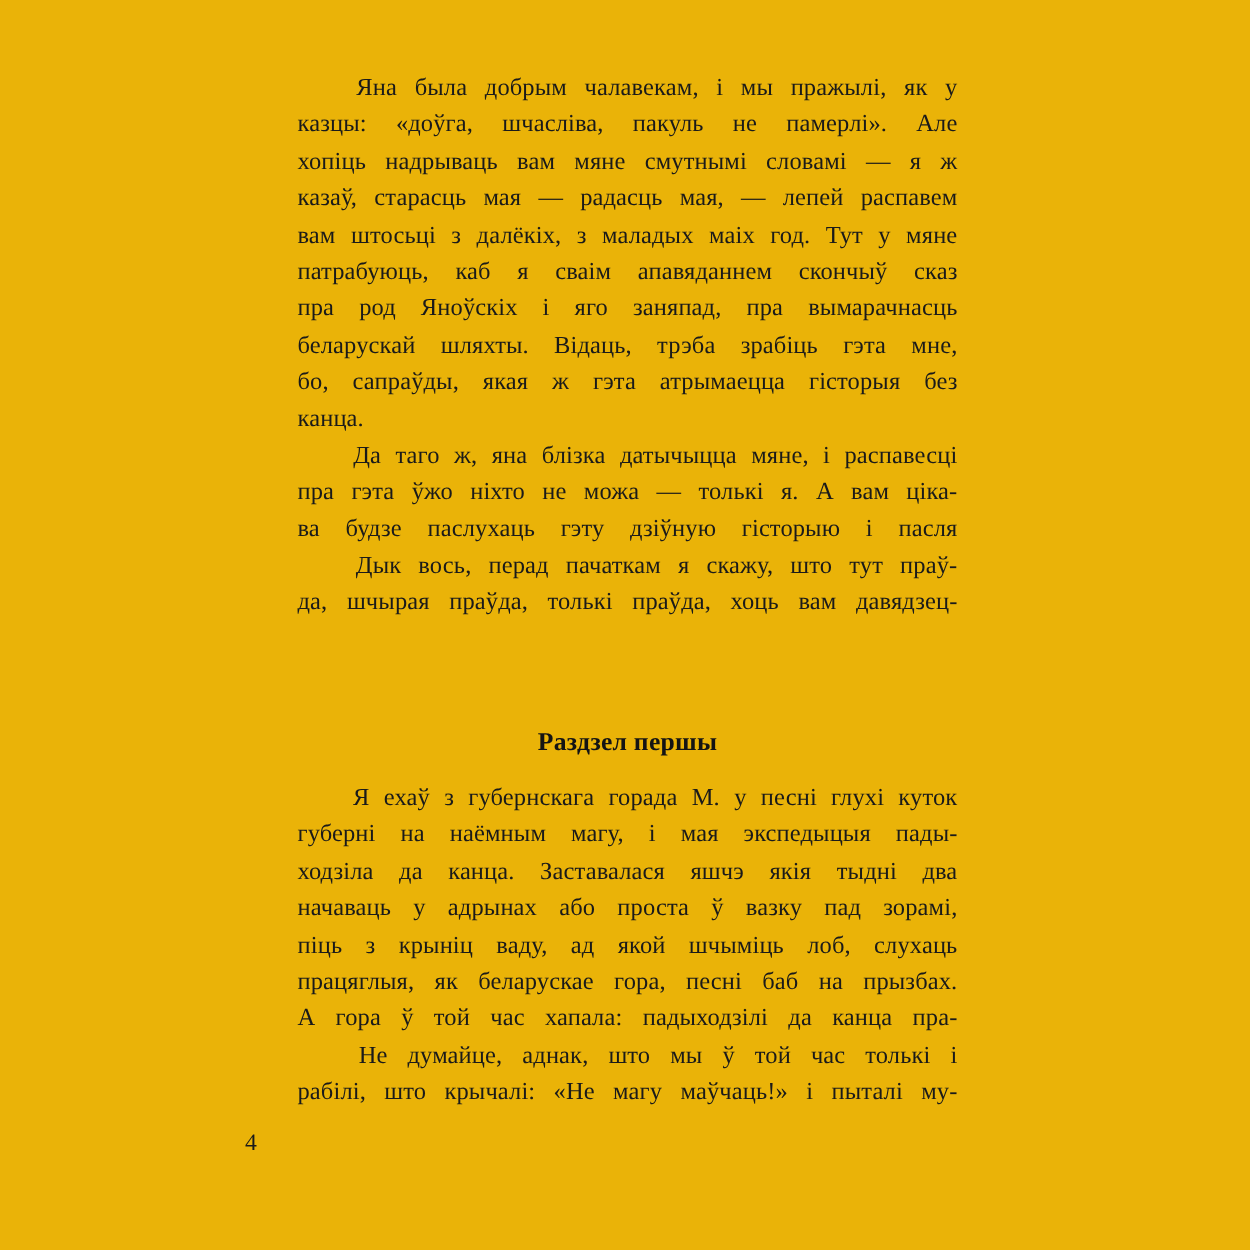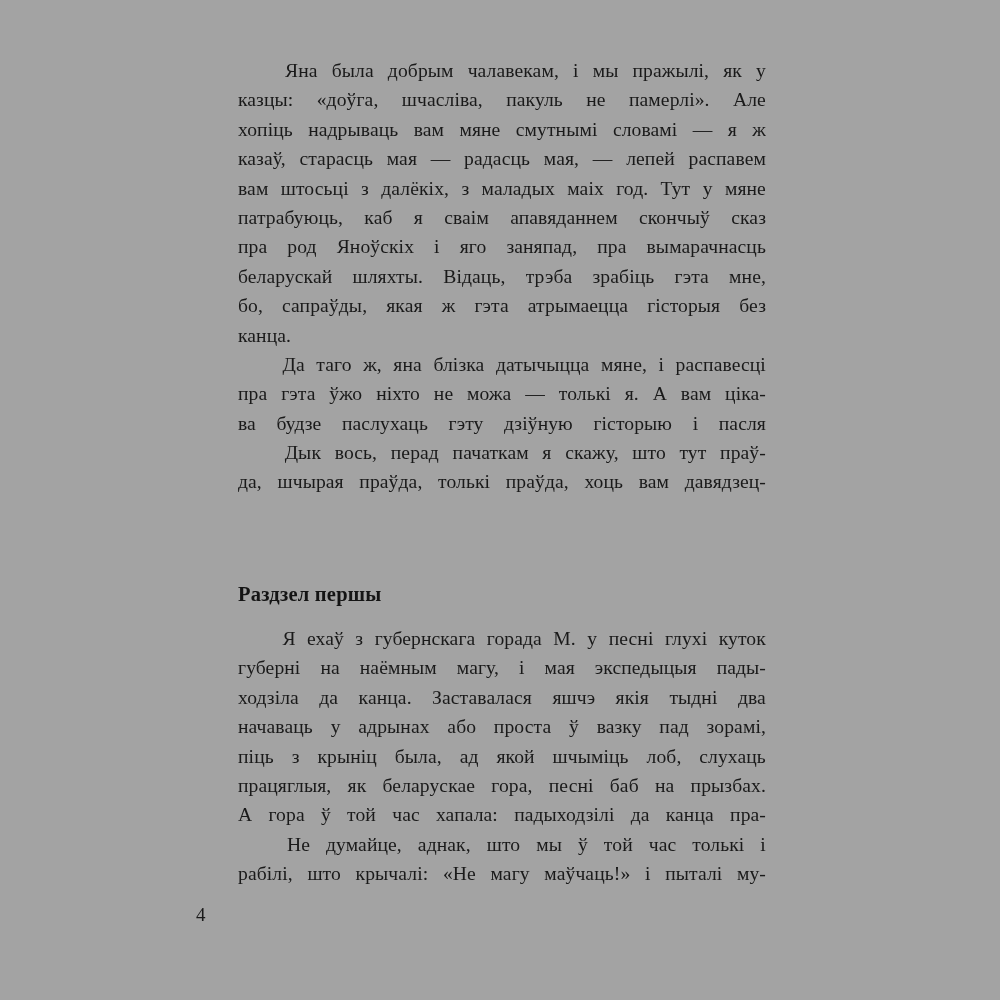--- a/index.html
+++ b/index.html
@@ -15,21 +15,21 @@
     overflow: hidden;
     position: relative;
   }
 
   #page {
     position: absolute;
     left: 0;
     top: 0;
     width: 1000px;
     height: 1000px;
-    background: #a3a3a3;
+    background: #eab308;
   }
 
   
   #text-block {
     position: absolute;
     left: 238px;
     top: 56px;
     width: 528px;
   }
 
@@ -68,21 +68,21 @@
   .indent {
     display: inline-block;
     width: 33px;
   }
 
   #chapter-heading {
     position: absolute;
     left: 238px;
     top: 581px;
     width: 528px;
-    text-align: left;
+    text-align: center;
     font-size: 20.5px;
     line-height: 26px;
     font-weight: bold;
     color: #141414;
     letter-spacing: 0.2px;
   }
 
   #page-number {
     position: absolute;
     left: 196px;
@@ -309,21 +309,21 @@
           <span>проста</span>
           <span>ў</span>
           <span>вазку</span>
           <span>пад</span>
           <span>зорамі,</span>
         </span>
       <span class="line just">
           <span>піць</span>
           <span>з</span>
           <span>крыніц</span>
-          <span>была,</span>
+          <span>ваду,</span>
           <span>ад</span>
           <span>якой</span>
           <span>шчыміць</span>
           <span>лоб,</span>
           <span>слухаць</span>
         </span>
       <span class="line just">
           <span>працяглыя,</span>
           <span>як</span>
           <span>беларускае</span>

